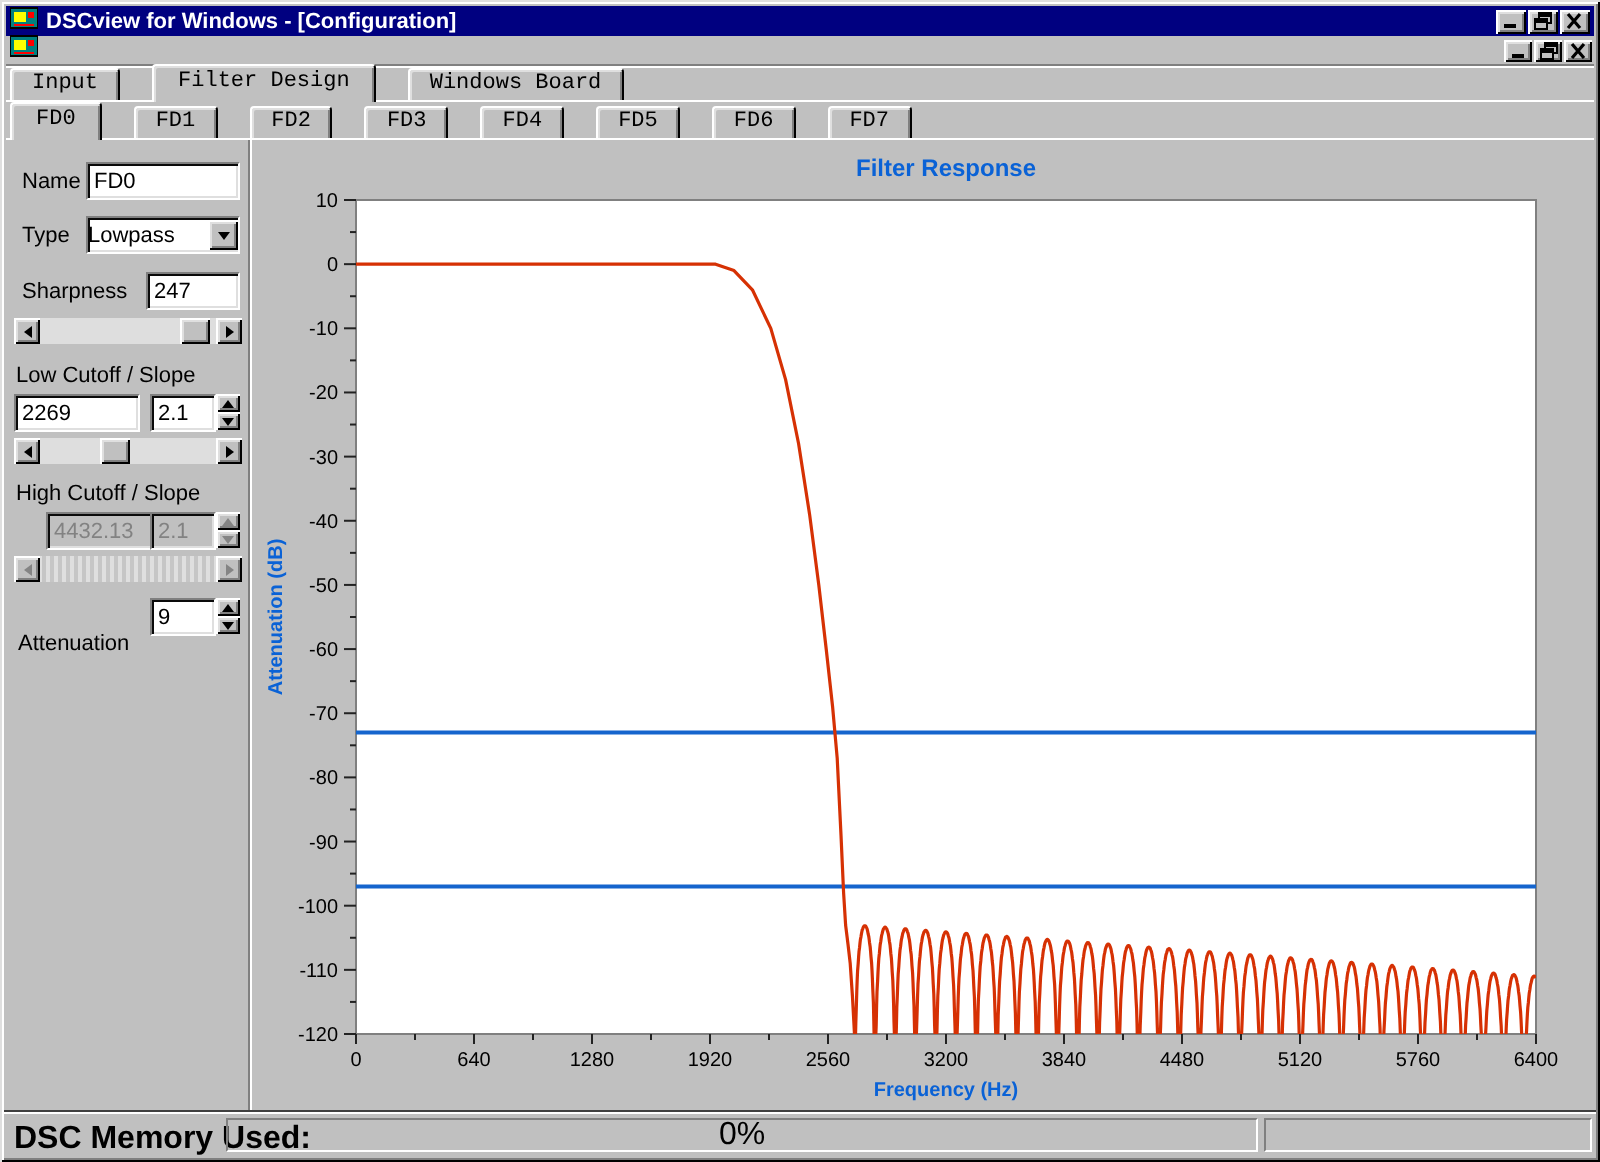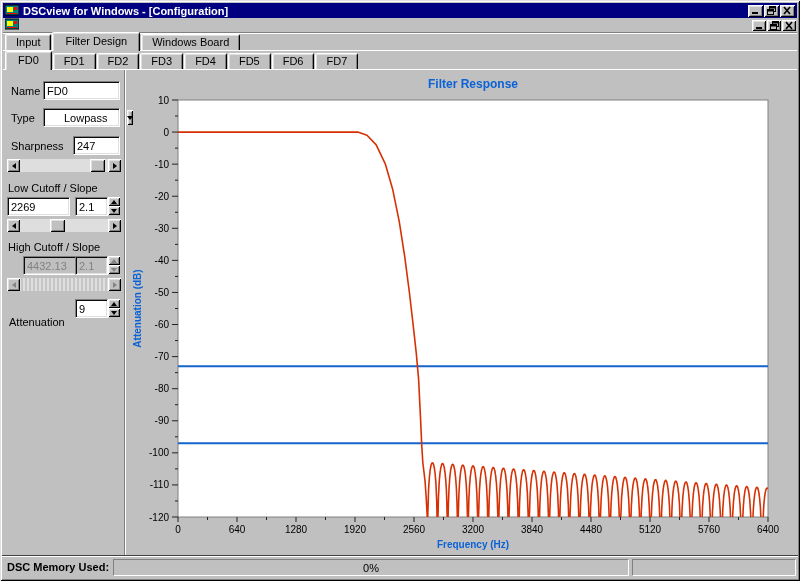--- a/index.html
+++ b/index.html
@@ -22,34 +22,34 @@
   .menubar .mdi-icon{margin:0 3px 0 2px;}
   .menubar .winbtns{margin-left:auto;margin-right:1px;}
   .menubar .winbtn{width:14px;height:11px;}
   
   .tabrow{position:absolute;left:3px;right:3px;display:flex;align-items:flex-end;border-bottom:1px solid #fff;padding-left:2px;}
   #tabrow-main{top:33px;height:18px;}
   #tabrow-fd{top:51px;height:19px;}
   .tab{font-size:11px;height:16px;line-height:15px;padding:0 10px;background:#c0c0c0;position:relative;
     border-top:1px solid #fff;border-left:1px solid #fff;border-right:1px solid #000;
     border-top-left-radius:2px;border-top-right-radius:2px;
-    box-shadow:inset 1px 1px 0 #dfdfdf,inset -1px 0 0 #808080;margin-right:1px;}
+    box-shadow:inset 1px 1px 0 #dfdfdf,inset -1px 0 0 #808080;margin-right:16px;font-family:Liberation Mono, monospace;}
   .tab.selected{height:19px;line-height:17px;margin-bottom:-1px;z-index:2;padding:0 12px;}
   
   #form-panel{position:absolute;left:3px;top:70px;width:121px;height:486px;font-size:11px;}
   #panel-divider{position:absolute;left:124px;top:70px;width:2px;height:486px;border-left:1px solid #808080;border-right:1px solid #fff;}
   .flabel{position:absolute;font-weight:normal;color:#000;white-space:nowrap;}
   .field{position:absolute;background:#fff;border:none;font-size:11px;padding:2px 3px;color:#000;
     box-shadow:inset 1px 1px 0 #0a0a0a,inset -1px -1px 0 #dfdfdf,0 0 0 1px #808080 inset;
     border-top:1px solid #808080;border-left:1px solid #808080;border-bottom:1px solid #fff;border-right:1px solid #fff;}
   .field.disabled{background:#c0c0c0;color:#828282;}
   .combo{position:absolute;background:#fff;display:flex;align-items:center;font-size:11px;
     border-top:1px solid #808080;border-left:1px solid #808080;border-bottom:1px solid #fff;border-right:1px solid #fff;
     box-shadow:inset 1px 1px 0 #0a0a0a,inset -1px -1px 0 #dfdfdf;}
-  .combo .combo-text{flex:1;padding:0 20px;}
+  .combo .combo-text{flex:1;padding:0 0;}
   .dropbtn{width:15px;height:15px;background:#c0c0c0;display:flex;align-items:center;justify-content:center;
     box-shadow:inset 1px 1px 0 #fff,inset -1px -1px 0 #000,inset 2px 2px 0 #dfdfdf,inset -2px -2px 0 #808080;}
   .tri-down{width:0;height:0;border:3px solid transparent;border-top:4px solid #000;margin-top:3px;}
   .tri-up-s{width:0;height:0;border:3px solid transparent;border-bottom:4px solid #000;margin-bottom:3px;}
   .tri-down-s{width:0;height:0;border:3px solid transparent;border-top:4px solid #000;margin-top:3px;}
   .tri-left{width:0;height:0;border:3px solid transparent;border-right:4px solid #000;margin-right:3px;}
   .tri-right{width:0;height:0;border:3px solid transparent;border-left:4px solid #000;margin-left:3px;}
   .disabled .tri-down,.disabled .tri-up-s,.disabled .tri-down-s,.disabled .tri-left,.disabled .tri-right{
     border-top-color:transparent;border-bottom-color:transparent;border-left-color:transparent;border-right-color:transparent;}
   .sb-dis .tri-left{border-right-color:#848484;}
@@ -63,21 +63,21 @@
   .scrollbar{position:absolute;height:13px;background:#dedede;display:flex;}
   .scrollbar.sb-dis{background:repeating-linear-gradient(90deg,#dfdfdf 0 2px,#c6c6c6 2px 4px);}
   .sbtn{width:13px;height:13px;background:#c0c0c0;flex:none;display:flex;align-items:center;justify-content:center;
     box-shadow:inset 1px 1px 0 #fff,inset -1px -1px 0 #000,inset 2px 2px 0 #dfdfdf,inset -2px -2px 0 #808080;}
   .sb-track{position:relative;flex:1;}
   .sb-thumb{position:absolute;top:0;width:15px;height:13px;background:#c0c0c0;
     box-shadow:inset 1px 1px 0 #fff,inset -1px -1px 0 #000,inset 2px 2px 0 #dfdfdf,inset -2px -2px 0 #808080;}
   
   #chart-svg{position:absolute;left:127px;top:70px;}
   
-  #statusbar{position:absolute;left:3px;right:3px;top:557px;height:21px;background:#c0c0c0;font-size:11px;}
+  #statusbar{position:absolute;left:3px;right:3px;top:557px;height:21px;background:#c0c0c0;font-size:16px;}
   #statusbar .etch{position:absolute;left:-1px;right:-1px;top:-2px;height:2px;border-top:1px solid #404040;border-bottom:1px solid #fff;}
   .status-label{position:absolute;left:4px;top:4px;font-weight:bold;}
   .status-panel{position:absolute;top:2px;height:17px;border-top:1px solid #808080;border-left:1px solid #808080;
     border-bottom:1px solid #fff;border-right:1px solid #fff;display:flex;align-items:center;justify-content:center;}
   .icon-16{display:inline-block;}
 </style>
 </head>
 <body>
 
 <div id="window">

